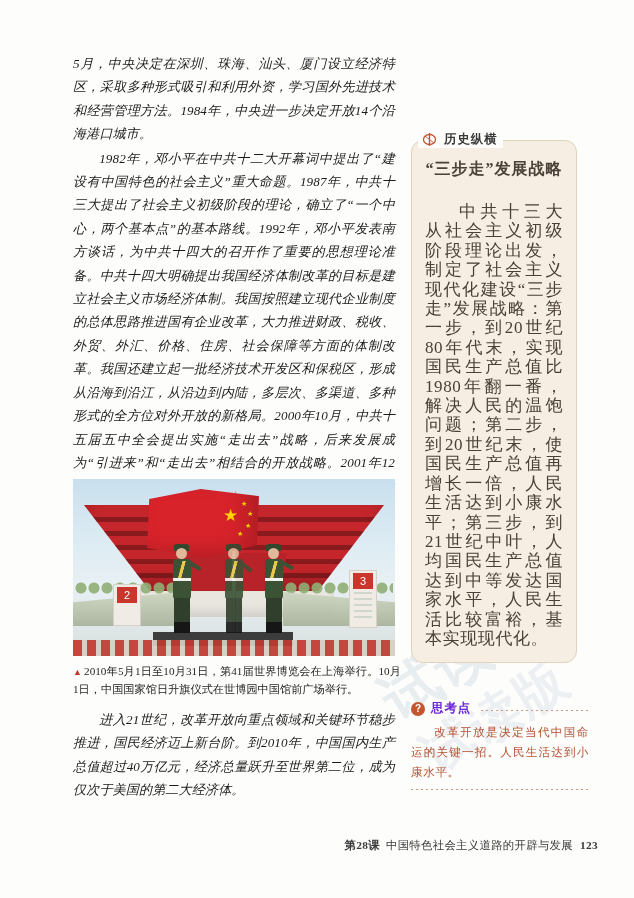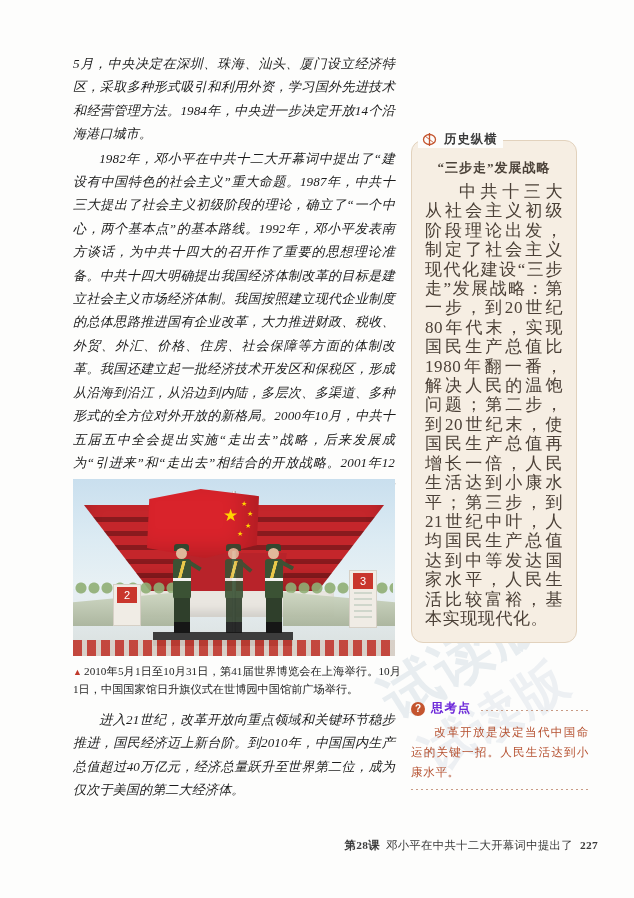--- a/index.html
+++ b/index.html
@@ -239,25 +239,25 @@
   }
   .icon-hist {
     width: 17px; height: 15px;
     position: relative;
     display: inline-block;
   }
   .icon-hist svg { display:block; }
 
   .side-title {
     text-align: center;
-    font-size: 13px;
+    font-size: 16px;
     font-weight: 700;
     color: #4a4138;
     letter-spacing: 1px;
-    margin: 2px 0 5px 0;
+    margin: 2px 0 22px 0;
     font-family: "Liberation Serif", serif;
   }
   .side-body {
     font-size: 17px;
     line-height: 19.4px;
     color: #4b4037;
     text-align: justify;
     text-justify: inter-ideograph;
     text-indent: 2em;
     letter-spacing: 0.6px;
@@ -433,16 +433,16 @@
     <div class="think-head">
       <span class="icon-q">?</span>
       <span class="ttl">思考点</span>
       <span class="rule"></span>
     </div>
     <div class="think-body">改革开放是决定当代中国命运的关键一招。人民生活达到小康水平。</div>
     <div class="think-rule-bottom"></div>
   </div>
 
   <div class="footer">
-    <span class="lesson">第28课</span><span>邓小平在中共十二大开幕词中提出了</span><span class="pg">227</span>
+    <span class="lesson">第28课</span><span>中国特色社会主义道路的开辟与发展</span><span class="pg">123</span>
   </div>
 
 </div>
 
 </body></html>

